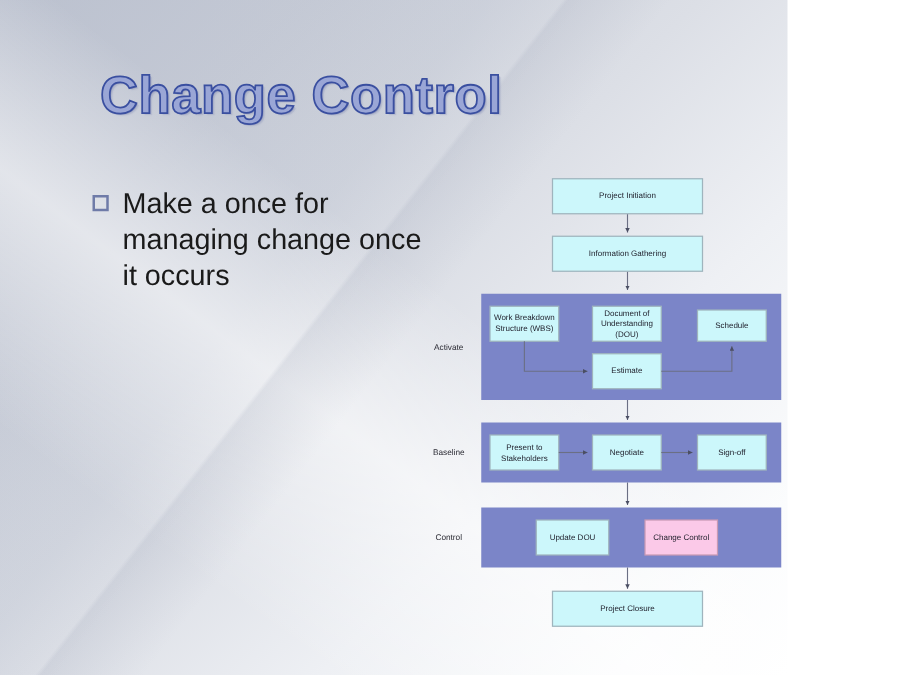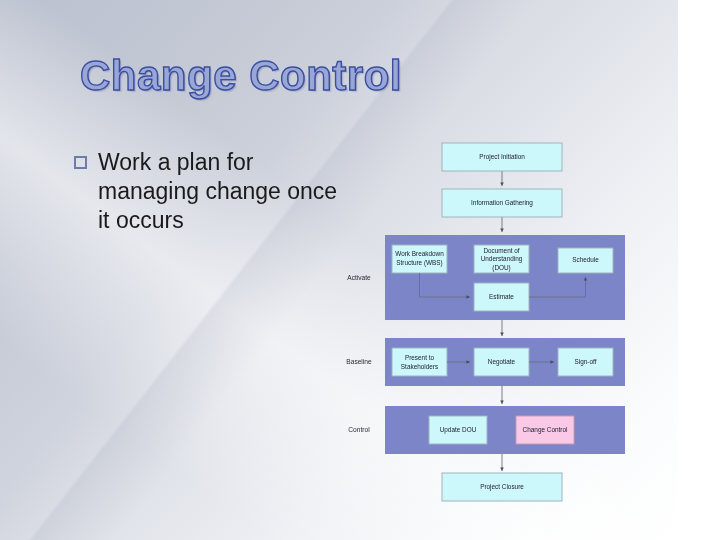--- a/index.html
+++ b/index.html
@@ -13,21 +13,20 @@
     font-family: "Liberation Sans", sans-serif;
   }
 
   
   #slide {
     position: relative;
     width: 630px;
     height: 540px;
     overflow: hidden;
     background: linear-gradient(135deg, #c3c8d4 0%, #ccd0da 22%, #dcdfe6 48%, #eef0f4 68%, #fbfcfd 88%, #ffffff 100%);
-    padding-left: 48px;
   }
   
   .diag-streak {
     position: absolute;
     top: -260px;
     left: -300px;
     width: 1500px;
     height: 300px;
     background: linear-gradient(to bottom, rgba(255,255,255,0.0) 0%, rgba(255,255,255,0.55) 45%, rgba(255,255,255,0.0) 100%);
     transform: rotate(37deg);
@@ -147,21 +146,21 @@
 
   <div class="diag-edge"></div>
   <div class="diag-streak"></div>
   <div class="diag-shadow"></div>
 
   <div id="title">Change Control</div>
 
   <div id="bullets">
     <div class="bullet-row">
       <span class="bullet-mark"></span>
-      <span class="bullet-text">Work a plan for managing change once it occurs</span>
+      <span class="bullet-text">Make a once for managing change once it occurs</span>
     </div>
   </div>
 
   <div id="flow">
     <svg width="388" height="400" viewBox="0 0 388 400" xmlns="http://www.w3.org/2000/svg">
       <defs>
         <marker id="arrowhead" markerWidth="5" markerHeight="5" refX="4" refY="2" orient="auto">
           <path d="M0,0 L4,2 L0,4 z" fill="#4a4e63"></path>
         </marker>
       </defs>

